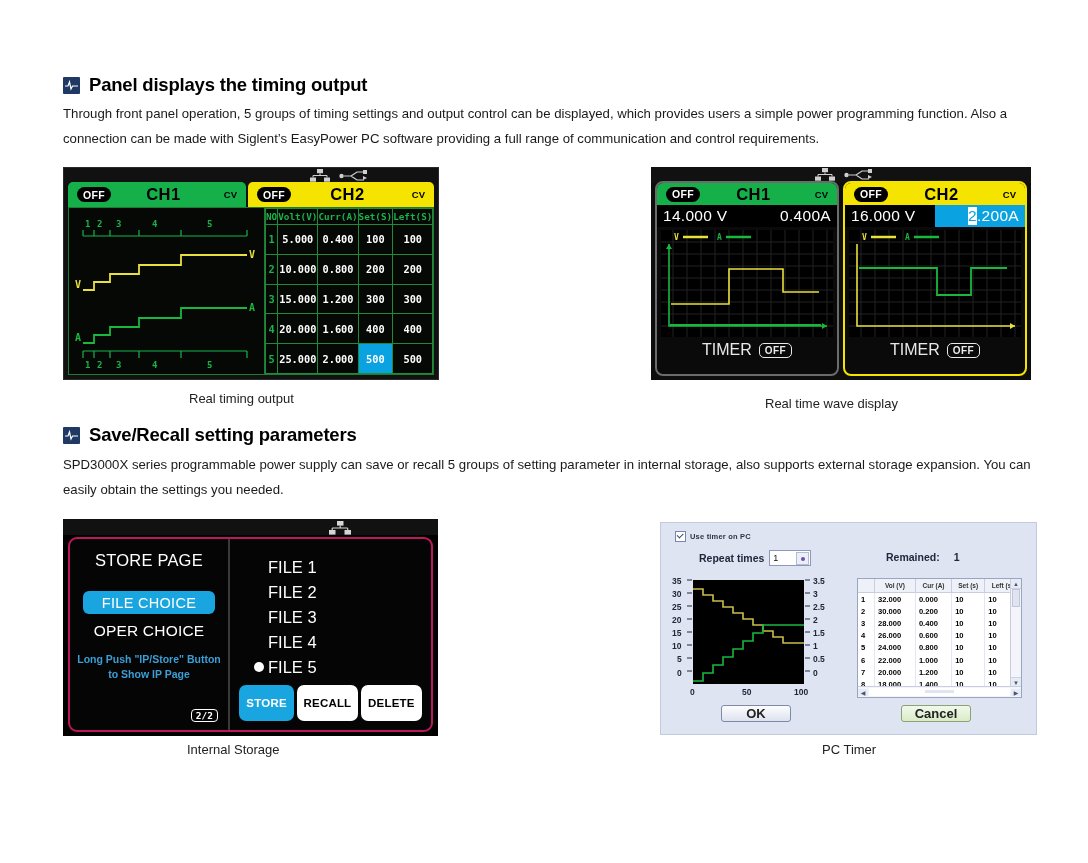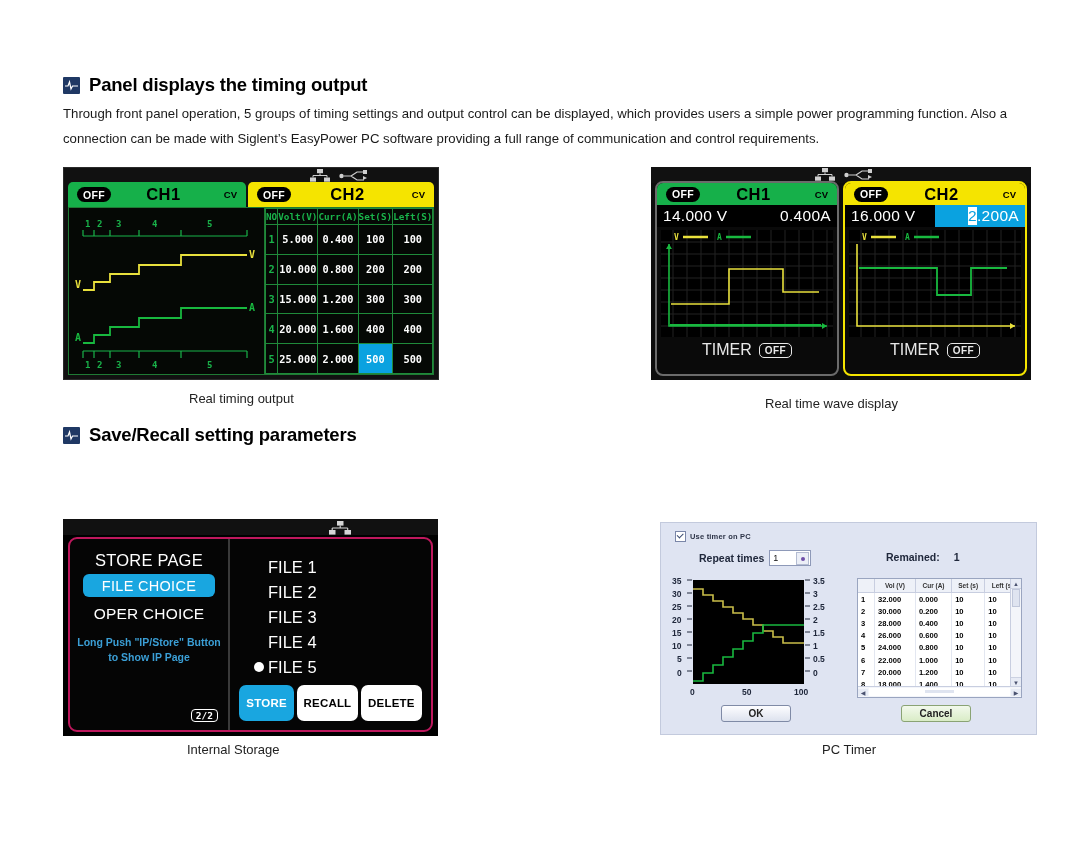--- a/index.html
+++ b/index.html
@@ -77,21 +77,21 @@
              font-weight:bold;padding:1px 5px;letter-spacing:0.4px;}
 
   
   .dev3{position:absolute;left:63px;top:519px;width:375px;height:217px;background:#000;}
   .d3-inner{position:absolute;left:5px;top:18px;right:5px;bottom:4px;
             border:2px solid #be185d;border-radius:9px;box-sizing:border-box;display:flex;
             background:#050505;overflow:hidden;}
   .d3-left{flex:0 0 158px;border-right:2px solid #3a3a3a;position:relative;padding-top:12px;}
   .d3-right{flex:1;position:relative;padding-top:16px;}
   .store-page{color:#fff;font-size:16.5px;text-align:center;letter-spacing:0.2px;}
-  .file-choice{margin:4px auto 0;width:132px;height:23px;background:#19a6e0;
+  .file-choice{margin:21px auto 0;width:132px;height:23px;background:#19a6e0;
         border-radius:6px;color:#fff;font-size:14.5px;display:flex;
         align-items:center;justify-content:center;letter-spacing:0.3px;}
   .oper-choice{margin-top:8px;color:#fff;font-size:15.5px;text-align:center;letter-spacing:0.2px;}
   .hint{margin-top:12px;color:#3b9fd6;font-size:10.5px;font-weight:bold;
         text-align:center;line-height:15px;}
   .pager{position:absolute;right:10px;bottom:8px;border:1.5px solid #fff;border-radius:4px;
          color:#fff;font-size:9.5px;font-weight:bold;padding:0 4px;
          font-family:"DejaVu Sans Mono",monospace;}
   .file-list{color:#fff;font-size:16.5px;line-height:25px;padding-left:38px;position:relative;}
   .file-list .row{position:relative;height:25px;}
@@ -141,21 +141,21 @@
        font-size:6px;color:#4a5270;background:#e7ebf5;border-bottom:1px solid #ccd2e2;}
   .vsb .arw.b{position:absolute;bottom:0;left:0;right:0;border-top:1px solid #ccd2e2;border-bottom:none;}
   .vsb .thumb{position:absolute;top:10px;left:1px;right:1px;height:16px;background:#dfe4f0;border:1px solid #c0c7da;}
   .hsb{position:absolute;left:0;right:0;bottom:0;height:10px;background:#f3f5fa;
        border-top:1px solid #c8cee0;display:flex;align-items:center;justify-content:space-between;}
   .hsb .a{width:10px;text-align:center;font-size:6px;color:#4a5270;background:#e7ebf5;}
   .hsb .t{flex:1;height:8px;margin:0 1px;background:#fff;position:relative;}
   .hsb .t:after{content:"";position:absolute;left:40%;right:40%;top:2px;height:3px;background:#dfe4f0;}
 
   .dlg-btn{position:absolute;width:70px;height:17px;border-radius:3px;
-      display:flex;align-items:center;justify-content:center;font-size:10px;
+      display:flex;align-items:center;justify-content:center;font-size:13px;
       font-weight:bold;color:#222;border:1px solid #7f8aa6;box-sizing:border-box;}
   .dlg-btn.ok{left:60px;top:182px;background:linear-gradient(#fdfdff,#dde2ee);}
   .dlg-btn.cancel{left:240px;top:182px;background:linear-gradient(#f2f9ec,#d9ecc6);border-color:#8aa374;}
 </style>
 </head>
 <body>
 
 <div class="page">
 
   <div class="sec-head" style="left:63px;top:74px;">
@@ -378,20 +378,21 @@
   <div class="cap" style="left:765px;top:396px;">Real time wave display</div>
 
   <div class="sec-head" style="left:63px;top:424px;">
     <span class="sec-icon">
       <svg width="15" height="15" viewBox="0 0 15 15">
           <polyline points="1,8 4,8 5.5,4 7,11 8.5,8 14,8" fill="none" stroke="#ffffff" stroke-width="1.2"></polyline>
         </svg>
     </span>
     <span class="sec-title">Save/Recall setting parameters</span>
   </div>
+  <div class="sec-para" style="left:63px;top:452px;width:976px;">SPD3000X series programmable power supply can save or recall 5 groups of setting parameter in internal storage, also supports external storage expansion. You can easily obtain the settings you needed.</div>
 
   <div class="dev3">
     <div class="dev-topbar">
       <span class="lan-ico" style="left:264px;top:1px;">
         <svg width="26" height="16" viewBox="0 0 26 16">
           <rect x="10" y="1" width="6.5" height="4.6" fill="#d6d6d6"></rect>
           <rect x="2" y="10" width="6.5" height="4.6" fill="#d6d6d6"></rect>
           <rect x="17.5" y="10" width="6.5" height="4.6" fill="#d6d6d6"></rect>
           <path d="M13.2 5.6 V8 M5.2 8 H20.7 M5.2 8 V10 M20.7 8 V10" stroke="#d6d6d6" stroke-width="1.1"></path>
         </svg>

